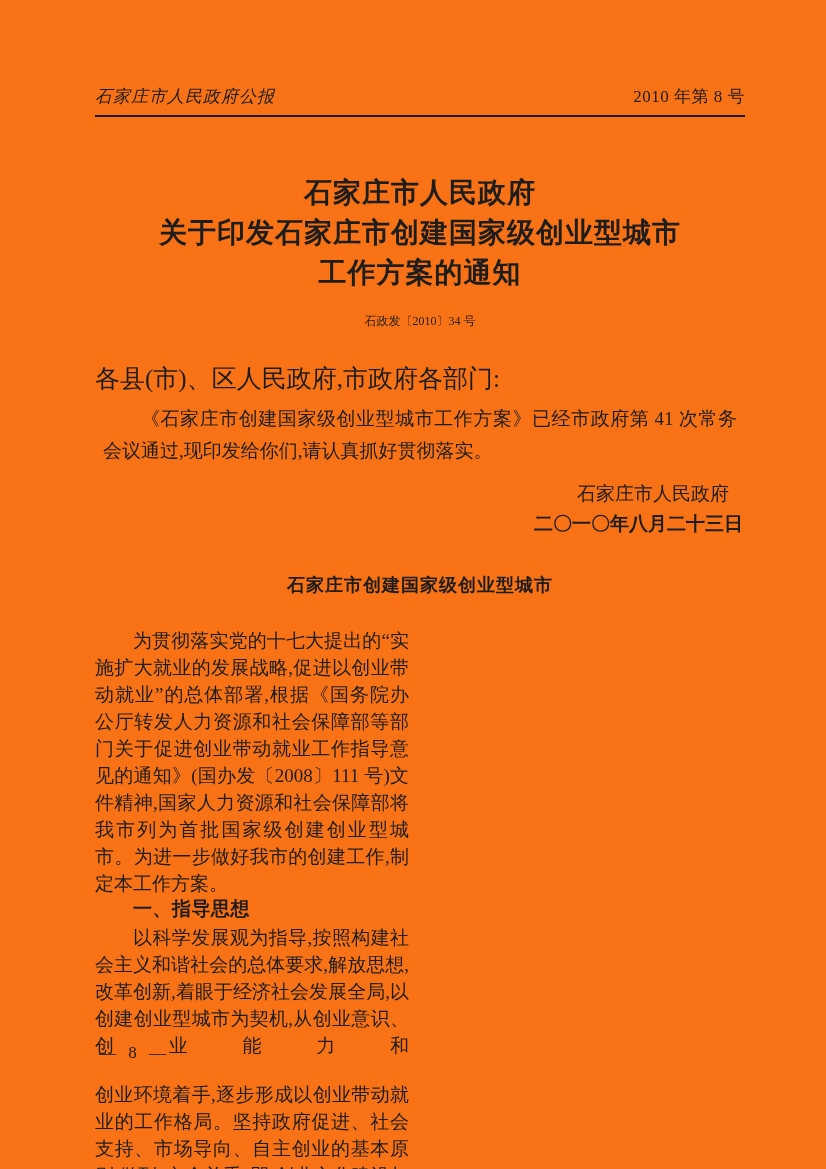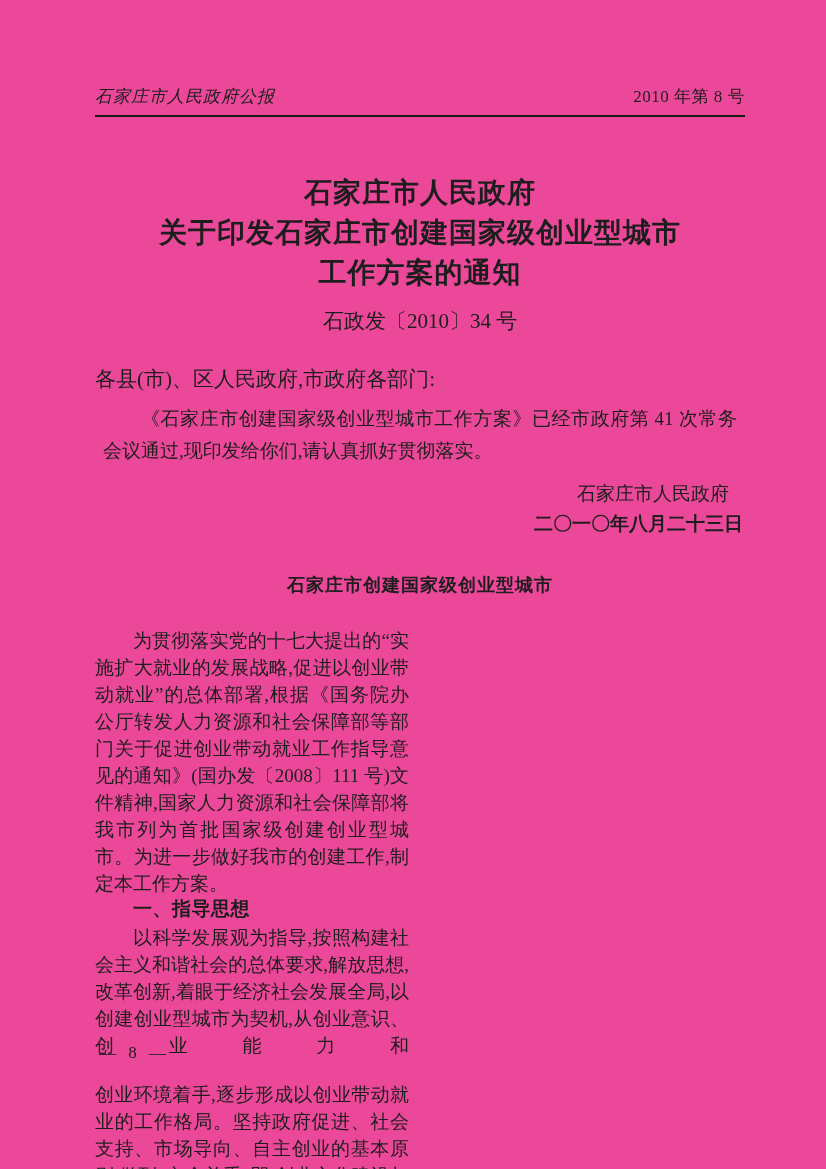--- a/index.html
+++ b/index.html
@@ -5,21 +5,21 @@
   html, body {
     margin: 0;
     padding: 0;
     background: #e8e8e8;
   }
   .sheet {
     position: relative;
     width: 826px;
     height: 1169px;
     margin: 0 auto;
-    background: #ec4899;
+    background: #f97316;
     color: #1d1d1d;
     font-family: "Liberation Serif", "DejaVu Serif", serif;
     box-sizing: border-box;
     padding: 86px 81px 0 95px;
     overflow: hidden;
   }
   
   .running-head {
     display: flex;
     justify-content: space-between;
@@ -39,27 +39,27 @@
     margin-top: 56px;
     text-align: center;
     font-weight: bold;
     font-size: 28px;
     line-height: 40px;
     letter-spacing: 1px;
   }
   .doc-number {
     margin-top: 16px;
     text-align: center;
-    font-size: 21px;
+    font-size: 12px;
     line-height: 24px;
   }
   
   .salutation {
     margin-top: 30px;
-    font-size: 21px;
+    font-size: 25px;
     line-height: 32px;
   }
   .notice-body {
     margin: 8px;
     font-size: 19px;
     line-height: 32px;
     text-align: justify;
     text-indent: 2em;
   }
   

